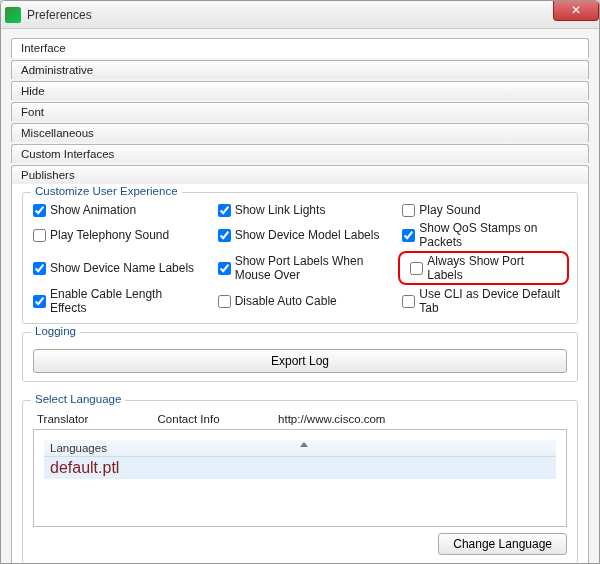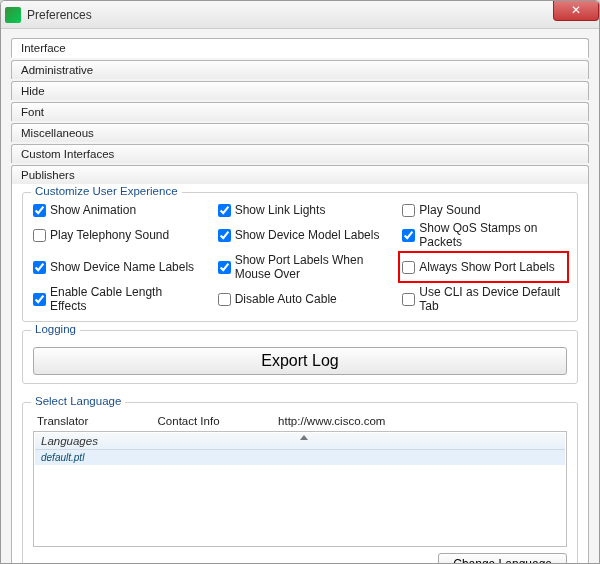--- a/index.html
+++ b/index.html
@@ -125,71 +125,71 @@
     font-size: 12px;
     color: #222;
   }
   .chk input[type=checkbox] {
     width: 13px; height: 13px;
     margin: 0;
   }
   .highlight-red {
     outline: 2px solid #e00;
     outline-offset: 0px;
-    padding: 1px 2px;
+    padding: 1px 10px;
     margin-left: -2px;
+    border-radius: 6px;
   }
   .wide-btn {
     display: block;
     width: 100%;
     margin-top: 6px;
     padding: 4px 0;
     text-align: center;
     background: linear-gradient(#fefefe,#e8e8e8);
     border: 1px solid #aaa;
     border-radius: 3px;
     cursor: pointer;
-    font-size: 16px;
+    font-size: 12px;
   }
   .lang-headers {
     display: grid;
     grid-template-columns: 1.1fr 1.1fr 1.3fr 1.3fr;
     font-size: 11.5px;
     color: #222;
     padding: 2px 4px 4px 4px;
   }
   .lang-list {
     border: 1px solid #bfbfbf;
-    height: 116px;
-    background: #fff;
-    padding: 1px;
+    height: 98px;
+    background: #fff;
+    padding: 10px;
     overflow: auto;
-    font-style: italic;
   }
   .lang-list .hdr-row {
     background: linear-gradient(#f6f9fc,#e8f0f8);
     border-bottom: 1px solid #d0dae6;
     padding: 2px 6px;
     font-size: 11.5px;
     color: #333;
     position: relative;
   }
   .lang-list .hdr-row::after{
     content:"";
     position:absolute;
     left:50%;
     top:2px;
     border-left:4px solid transparent;
     border-right:4px solid transparent;
     border-bottom:5px solid #777;
   }
   .lang-list .item {
     padding: 2px 6px;
-    font-size: 10px;
-    color: #0c4a6e;
+    font-size: 16px;
+    color: #7f1d1d;
   }
   .lang-list .item.selected {
     background: #e6f0fa;
   }
   .change-btn {
     float: right;
     margin-top: 6px;
     padding: 3px 14px;
     background: linear-gradient(#fefefe,#e8e8e8);
     border: 1px solid #aaa;

